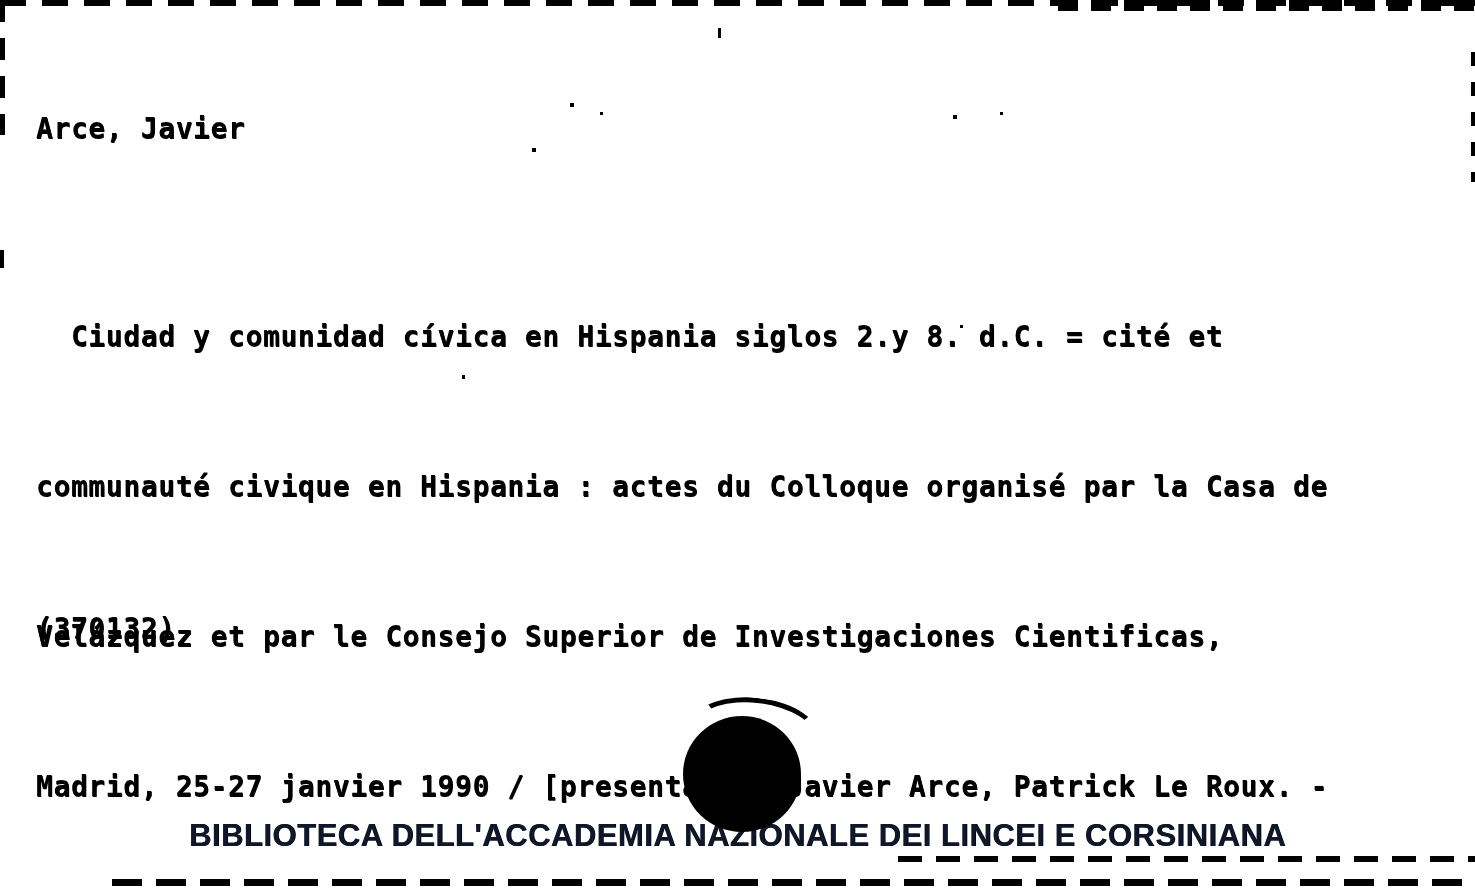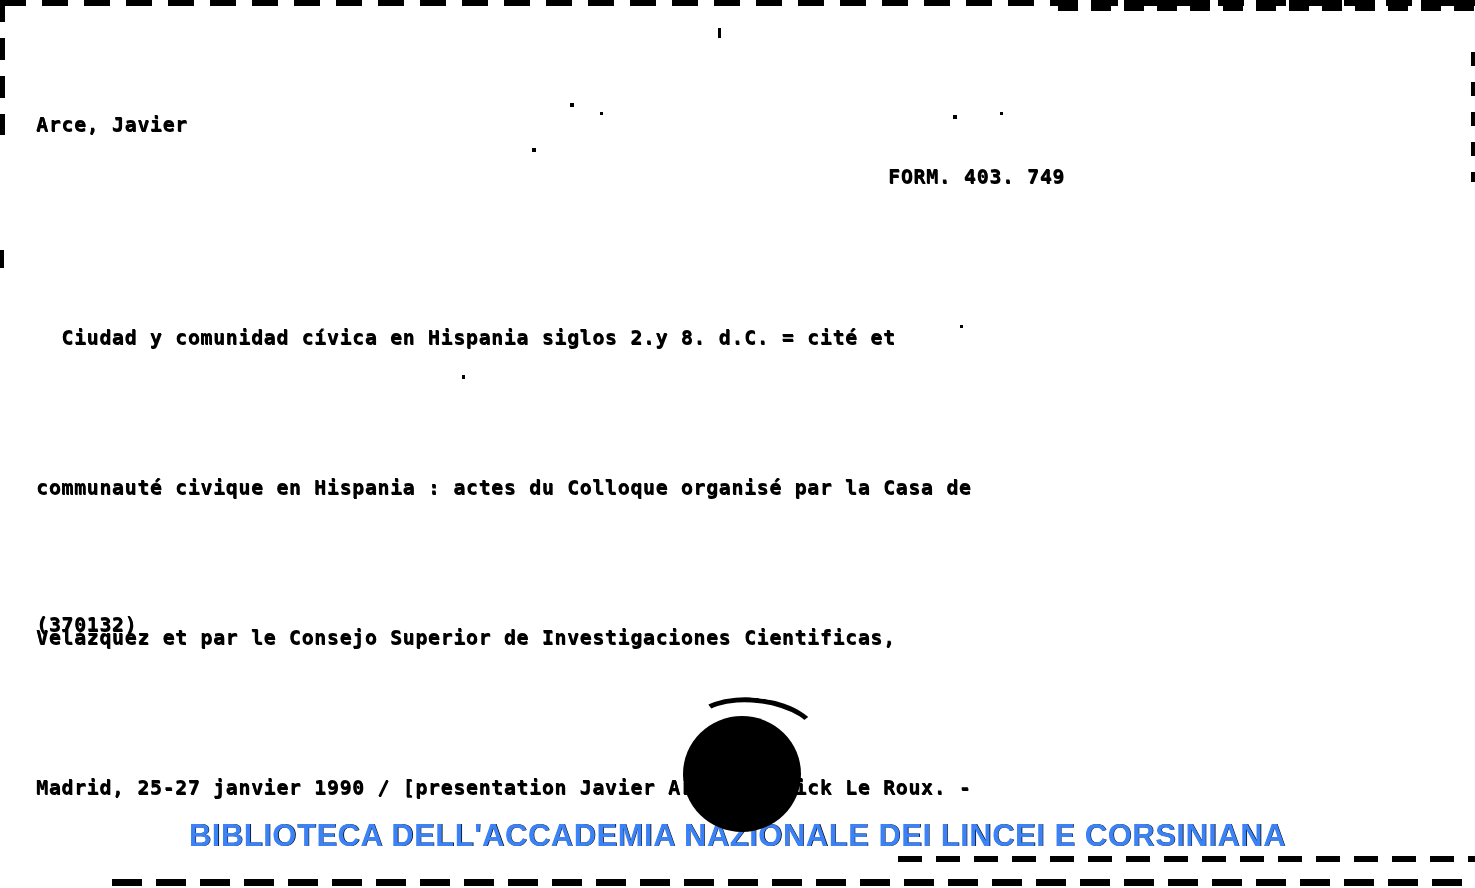--- a/index.html
+++ b/index.html
@@ -12,21 +12,21 @@
     overflow: hidden;
     font-family: "DejaVu Sans Mono", monospace;
     color: #000000;
   }
 
   
   .tw {
     position: absolute;
     font-family: "DejaVu Sans Mono", monospace;
     font-weight: 700;
-    font-size: 20px;
+    font-size: 28px;
     color: #000;
     white-space: pre;
     letter-spacing: 0.6px;
     text-shadow: 0.5px 0.5px 0 #000;
   }
   .heading   { left: 36px;  top: 112px; }
   .form-no   { left: 888px; top: 164px; }
   .body-text { left: 36px;  top: 212px; line-height: 50px; }
   .body-text .line { height: 50px; }
   .record-no { left: 36px;  top: 612px; }
@@ -34,21 +34,21 @@
   
   .stamp {
     position: absolute;
     left: 0; right: 0;
     top: 818px;
     text-align: center;
     font-family: "Liberation Sans", sans-serif;
     font-weight: 700;
     font-size: 31px;
     letter-spacing: 0.5px;
-    color: #3b82f6;
+    color: #0f172a;
     text-shadow: 0.6px 0 0 #000;
     z-index: 2;
   }
 
   
   .hole {
     position: absolute;
     left: 683px; top: 716px;
     width: 118px; height: 116px;
     background: #000;
@@ -120,21 +120,20 @@
   <div class="speck s2"></div>
   <div class="speck s3"></div>
   <div class="speck s4"></div>
   <div class="speck s5"></div>
   <div class="speck s6"></div>
   <div class="speck s7"></div>
   <div class="speck s8"></div>
 
   <div class="tw heading">Arce, Javier</div>
 
-  <div class="tw form-no">FORM. 403. 749</div>
 
   <div class="tw body-text">
     <div class="line">  Ciudad y comunidad cívica en Hispania siglos 2.y 8. d.C. = cité et</div>
     <div class="line">communauté civique en Hispania : actes du Colloque organisé par la Casa de</div>
     <div class="line">Velázquez et par le Consejo Superior de Investigaciones Cientificas,</div>
     <div class="line">Madrid, 25-27 janvier 1990 / [presentation Javier Arce, Patrick Le Roux. -</div>
     
     
     
   </div>

